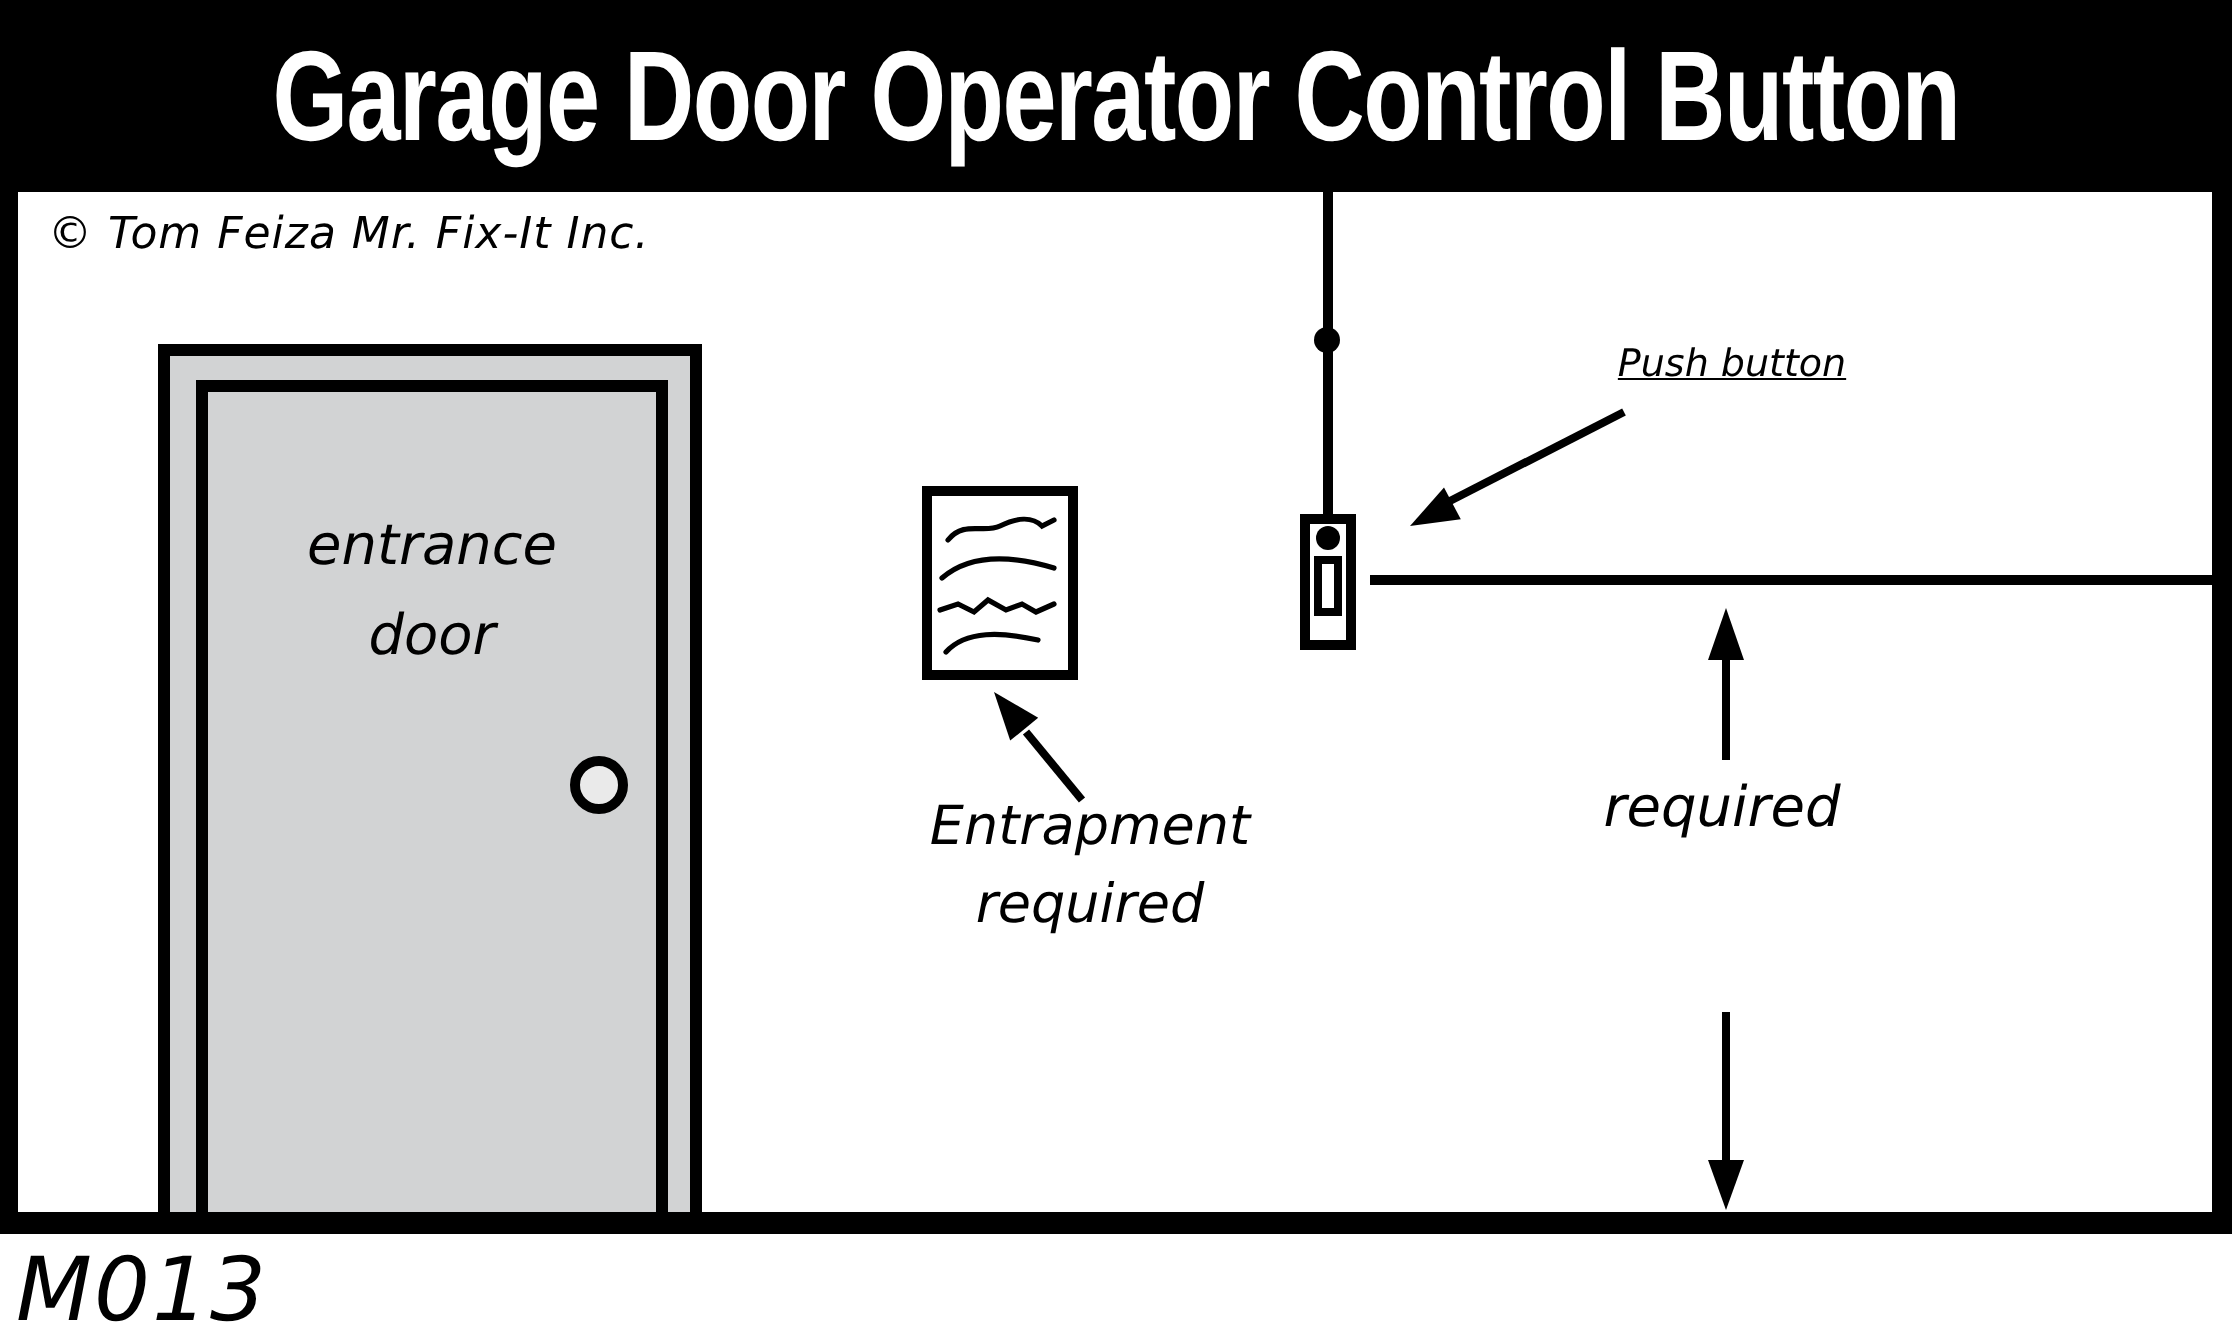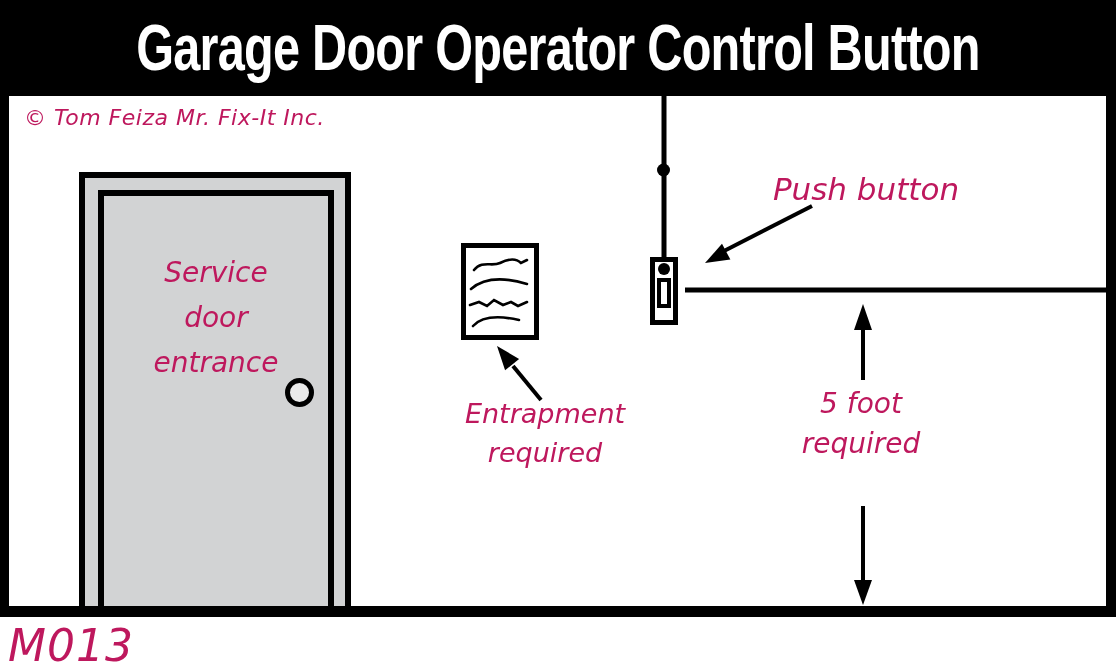--- a/index.html
+++ b/index.html
@@ -37,21 +37,21 @@
     border-left: 9px solid #000;
     border-right: 10px solid #000;
     border-bottom: 11px solid #000;
     z-index: 5;
     pointer-events: none;
   }
   
   .hand {
     font-family: "DejaVu Sans", sans-serif;
     font-style: italic;
-    color: #be185d;
+    color: #000000;
   }
   .copyright {
     position: absolute; left: 24px; top: 105px;
     font-size: 22px;
     letter-spacing: 0.5px;
     z-index: 2;
   }
   
   .door-frame {
     position: absolute; left: 79px; top: 172px;
@@ -122,23 +122,24 @@
     position: absolute; left: 2px; top: 16px;
     width: 14px; height: 30px;
     box-sizing: border-box;
     background: #ffffff;
     border: 4px solid #000;
   }
   .pb-caption {
     position: absolute; left: 766px; top: 171px;
     width: 200px;
     text-align: center;
-    font-size: 31px;
+    font-size: 19px;
     white-space: nowrap;
     z-index: 2;
+    text-decoration: underline;
   }
   
   .height-caption {
     position: absolute; left: 781px; top: 384px;
     width: 160px;
     text-align: center;
     font-size: 28px;
     line-height: 40px;
     z-index: 2;
   }
@@ -166,40 +167,38 @@
 
   <div class="title-bar">
     <span class="title-text">Garage Door Operator Control Button</span>
   </div>
 
   <div class="copyright hand">© Tom Feiza Mr. Fix-It Inc.</div>
 
   <div class="door-frame"></div>
   <div class="door-panel"></div>
   <div class="door-label hand">
-    <div>Service</div>
+    <div>entrance</div>
     <div>door</div>
-    <div>entrance</div>
   </div>
   <div class="doorknob"></div>
 
   <div class="warn-label"></div>
   <div class="warn-caption hand">
     <div>Entrapment</div>
     <div>required</div>
   </div>
 
   <div class="push-button">
     <div class="pb-dot"></div>
     <div class="pb-switch"></div>
   </div>
   <div class="pb-caption hand">Push button</div>
 
   <div class="height-caption hand">
-    <div>5 foot</div>
     <div>required</div>
   </div>
 
   <div class="diagram-code hand">M013</div>
 
   <svg class="overlay" viewBox="0 0 1116 666">
 
     <line class="ink" x1="664" y1="96" x2="664" y2="257" stroke-width="5"></line>
     <circle class="fill-ink" cx="663.5" cy="170" r="6.5"></circle>
 

